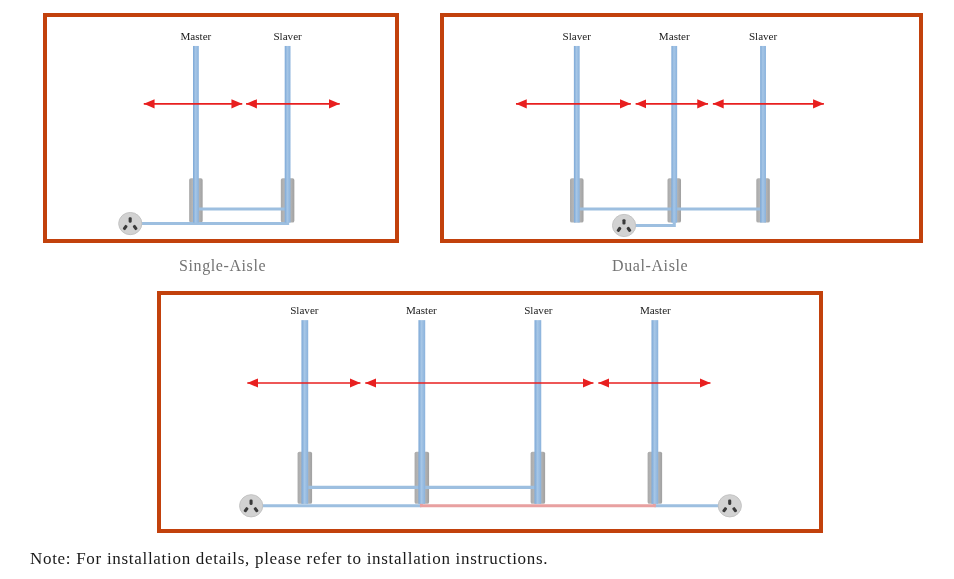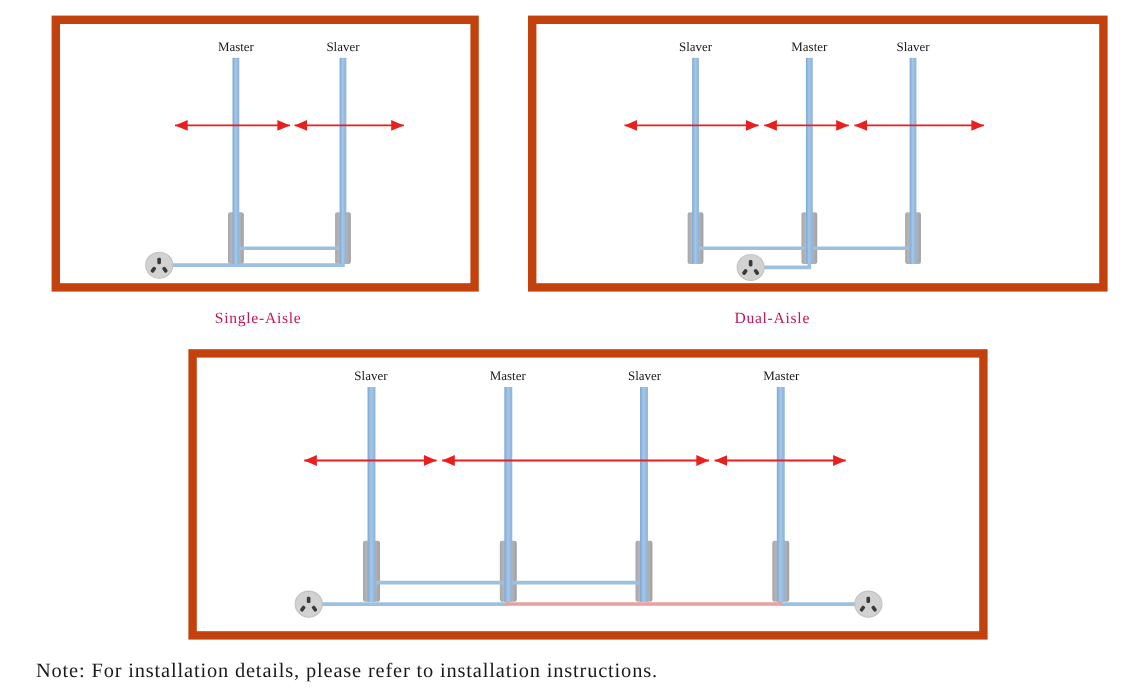--- a/index.html
+++ b/index.html
@@ -10,35 +10,35 @@
   body {
     width: 954px;
     height: 579px;
     position: relative;
     font-family: "Liberation Serif", "DejaVu Serif", serif;
     color: #1a1a1a;
     overflow: hidden;
   }
   .panel {
     position: absolute;
-    border: 7px solid #c2410c;
+    border: 4px solid #c2410c;
     background: #ffffff;
     box-sizing: border-box;
   }
   #panel-single  { left: 43px;  top: 13px;  width: 356px; height: 230px; }
   #panel-dual    { left: 440px; top: 13px;  width: 483px; height: 230px; }
   #panel-multi   { left: 157px; top: 291px; width: 666px; height: 242px; }
 
   .panel svg { display: block; width: 100%; height: 100%; }
 
   .caption {
     position: absolute;
-    font-size: 13px;
+    font-size: 16px;
     letter-spacing: 0.6px;
-    color: #be185d;
+    color: #737373;
     white-space: nowrap;
   }
   #caption-single { left: 179px; top: 257px; }
   #caption-dual   { left: 612px; top: 257px; }
 
   .note {
     position: absolute;
     left: 30px;
     top: 549px;
     font-size: 17px;

